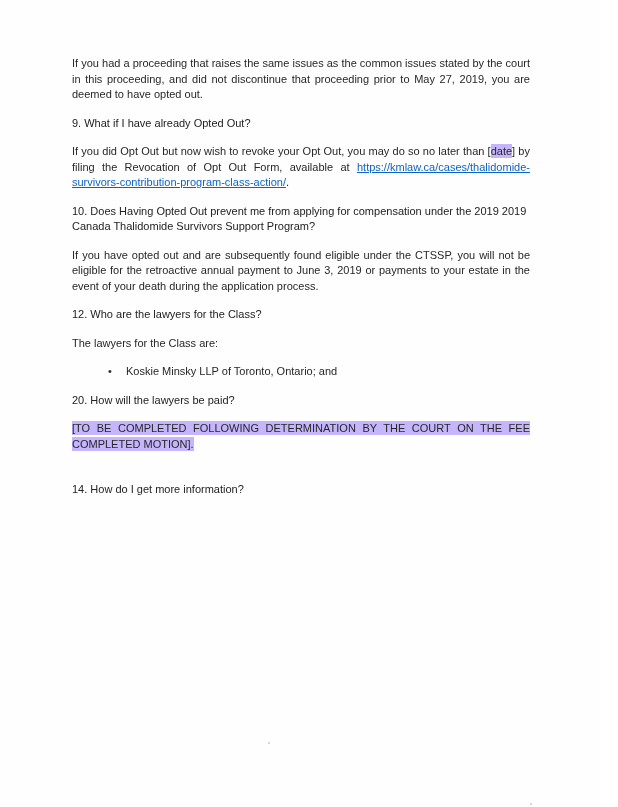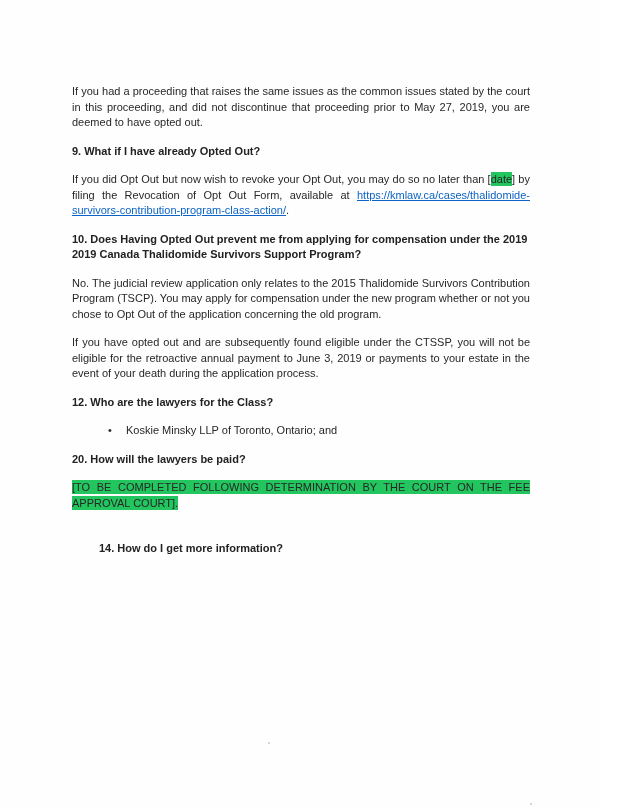--- a/index.html
+++ b/index.html
@@ -9,39 +9,39 @@
   }
   .page {
     position: relative;
     width: 600px;
     height: 807px;
     background: #fefefe;
     font-family: "Liberation Sans", "DejaVu Sans", sans-serif;
     color: #272727;
     overflow: hidden;
     box-sizing: border-box;
-    padding: 84px 70px 0 72px;
+    padding: 56px 70px 0 72px;
     -webkit-font-smoothing: antialiased;
   }
   .para {
     font-size: 11px;
     line-height: 15.5px;
     text-align: justify;
     margin: 0 0 13px 0;
   }
   .heading {
     font-size: 11px;
     line-height: 15.5px;
-    font-weight: bold;
+    font-weight: normal;
     text-align: left;
     margin: 2px 0 13px 0;
     color: #222222;
   }
   .hl {
-    background: #22c55e;
+    background: #c4b5fd;
     padding: 1px 0;
   }
   .doclink {
     color: #0b63c5;
     text-decoration: underline;
     word-break: normal;
     overflow-wrap: break-word;
     cursor: pointer;
   }
   .bullet-row {
@@ -52,21 +52,20 @@
     margin: 0 0 13px 0;
     padding-left: 36px;
   }
   .bullet-glyph {
     width: 18px;
     flex: 0 0 18px;
     font-size: 11px;
   }
   .heading-last {
     margin-top: 30px;
-    margin-left: 27px;
   }
   .speck {
     position: absolute;
     background: #c9c9c9;
     border-radius: 50%;
     width: 2px;
     height: 2px;
   }
 </style>
 </head>
@@ -75,37 +74,37 @@
 <div class="page">
 
   <p class="para">If you had a proceeding that raises the same issues as the common issues stated by the court in this proceeding, and did not discontinue that proceeding prior to May 27, 2019, you are deemed to have opted out.</p>
 
   <p class="heading">9. What if I have already Opted Out?</p>
 
   <p class="para"><span>If you did Opt Out but now wish to revoke your Opt Out, you may do so no later than [</span><span class="hl">date</span><span>] by filing the Revocation of Opt Out Form, available at </span><a class="doclink">https://kmlaw.ca/cases/thalidomide-survivors-contribution-program-class-action/</a><span>.</span></p>
 
   <p class="heading">10. Does Having Opted Out prevent me from applying for compensation under the 2019 2019 Canada Thalidomide Survivors Support Program?</p>
 
-  <p class="para">No. The judicial review application only relates to the 2015 Thalidomide Survivors Contribution Program (TSCP). You may apply for compensation under the new program whether or not you chose to Opt Out of the application concerning the old program.</p>
 
   <p class="para">If you have opted out and are subsequently found eligible under the CTSSP, you will not be eligible for the retroactive annual payment to June 3, 2019 or payments to your estate in the event of your death during the application process.</p>
 
 
 
   <p class="heading">12. Who are the lawyers for the Class?</p>
 
+  <p class="para">The lawyers for the Class are:</p>
 
   <div class="bullet-row">
     <span class="bullet-glyph">•</span>
     <span>Koskie Minsky LLP of Toronto, Ontario; and</span>
   </div>
 
 
   <p class="heading">20. How will the lawyers be paid?</p>
 
-  <p class="para"><span class="hl">[TO BE COMPLETED FOLLOWING DETERMINATION BY THE COURT ON THE FEE APPROVAL COURT].</span></p>
+  <p class="para"><span class="hl">[TO BE COMPLETED FOLLOWING DETERMINATION BY THE COURT ON THE FEE COMPLETED MOTION].</span></p>
 
   <p class="heading heading-last">14. How do I get more information?</p>
 
   <span class="speck" style="left:268px; top:742px;"></span>
   <span class="speck" style="left:530px; top:803px;"></span>
 
 </div>
 
 </body></html>

